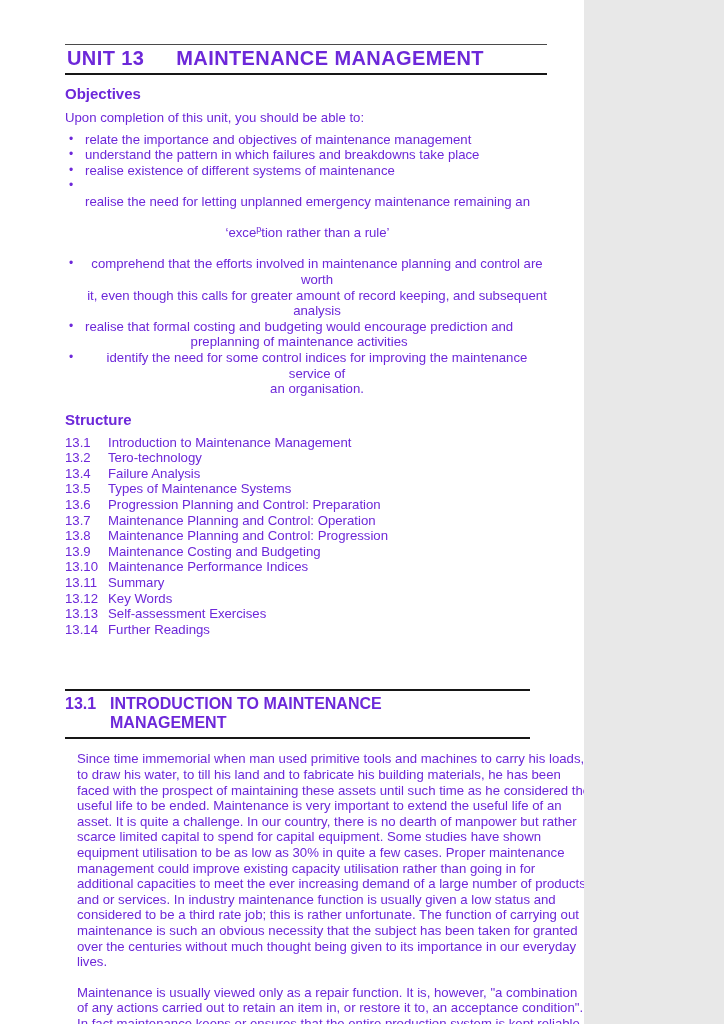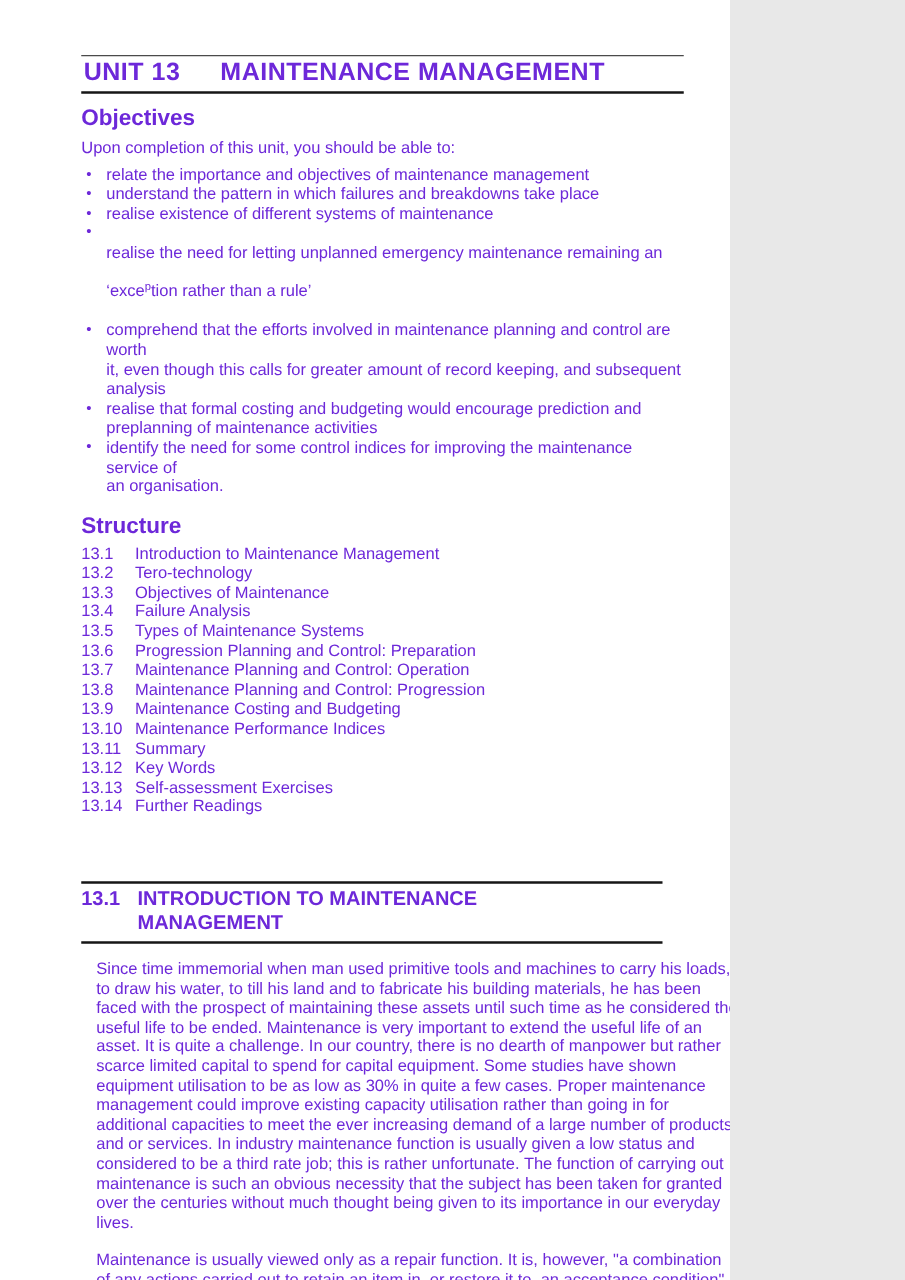--- a/index.html
+++ b/index.html
@@ -26,21 +26,21 @@
     display: flex;
     gap: 32px;
     font-size: 20px;
     font-weight: bold;
     letter-spacing: 0.4px;
     line-height: 24px;
     padding: 1px 0 3px 2px;
   }
 
   .subhead {
-    font-size: 18px;
+    font-size: 15px;
     font-weight: bold;
     margin: 0;
     line-height: 16px;
   }
   .objectives-head { margin-top: 11px; }
   .intro-line {
     font-size: 13.2px;
     line-height: 15.6px;
     margin-top: 8px;
   }
@@ -55,21 +55,21 @@
     font-size: 13.2px;
     line-height: 15.6px;
   }
   .bmark {
     width: 20px;
     flex: 0 0 20px;
     padding-left: 4px;
     box-sizing: border-box;
     font-size: 12px;
   }
-  .btext { white-space: pre-line; }
+  .btext { white-space: pre-line; text-align: center; }
   .btext sup { font-size: 9px; line-height: 0; }
 
   .structure-head { margin-top: 15px; }
   .structure-list { margin-top: 7px; font-size: 13.2px; line-height: 15.6px; }
   .srow { display: flex; }
   .snum { width: 43px; flex: 0 0 43px; }
 
   .section-block { margin-top: 52px; }
   .sec-row {
     display: flex;
@@ -154,24 +154,20 @@
     <div class="subhead structure-head">Structure</div>
 
     <div class="structure-list">
       <div class="srow">
           <span class="snum">13.1</span>
           <span>Introduction to Maintenance Management</span>
         </div>
       <div class="srow">
           <span class="snum">13.2</span>
           <span>Tero-technology</span>
-        </div>
-      <div class="srow">
-          <span class="snum">13.3</span>
-          <span>Objectives of Maintenance</span>
         </div>
       <div class="srow">
           <span class="snum">13.4</span>
           <span>Failure Analysis</span>
         </div>
       <div class="srow">
           <span class="snum">13.5</span>
           <span>Types of Maintenance Systems</span>
         </div>
       <div class="srow">

